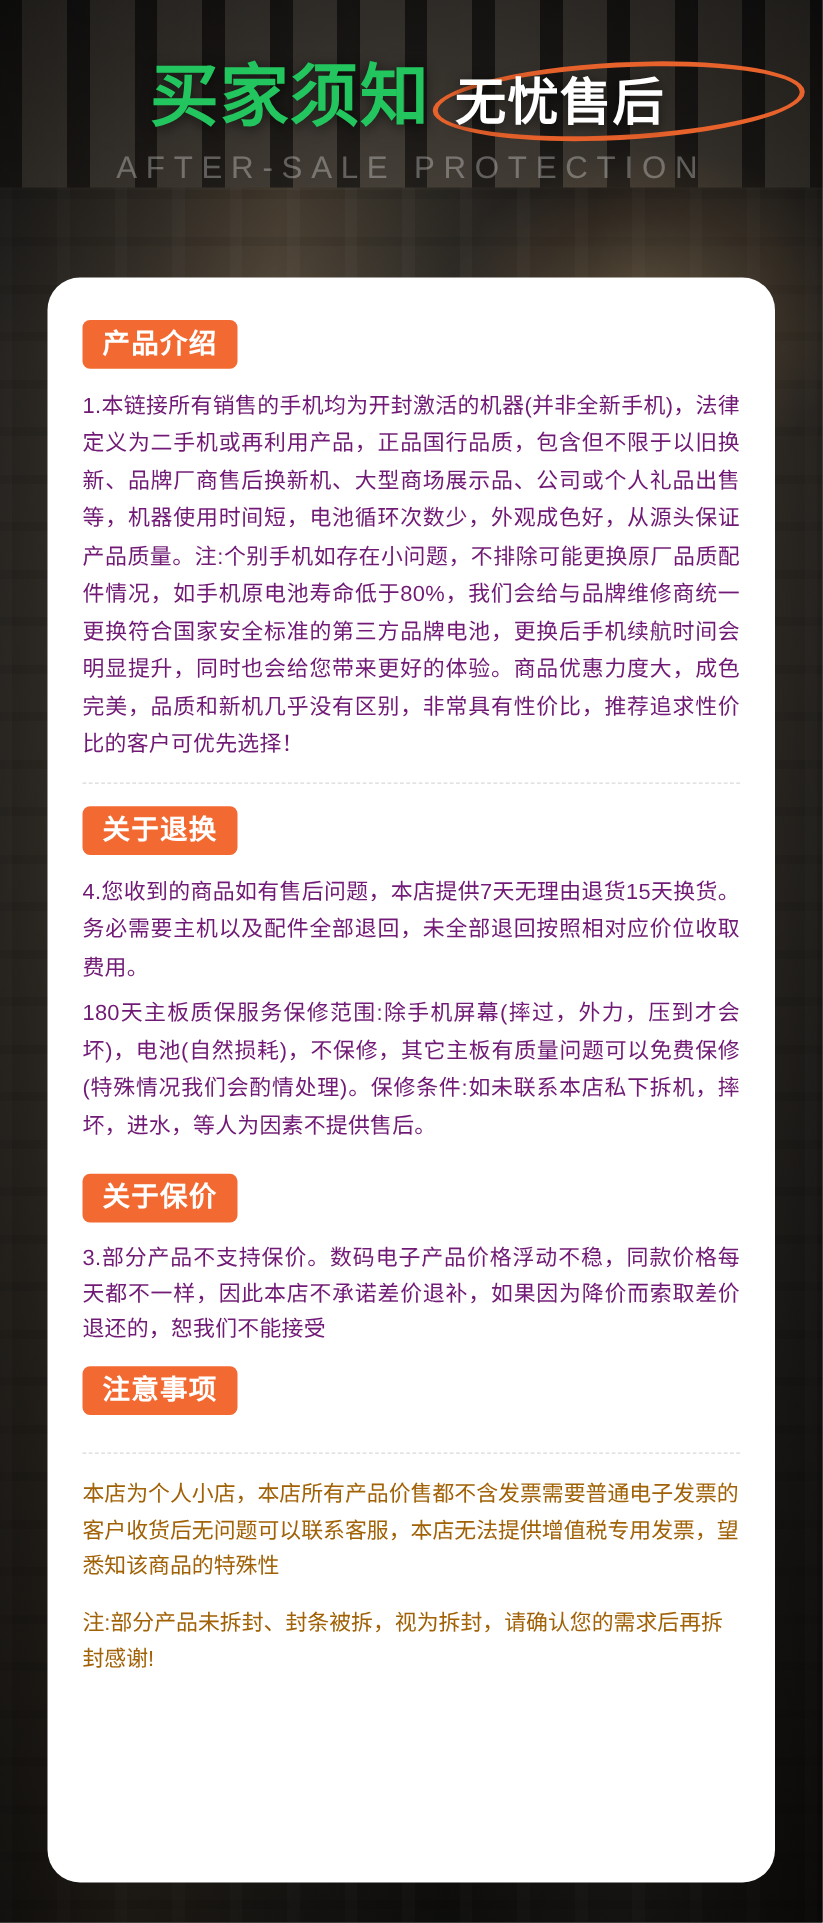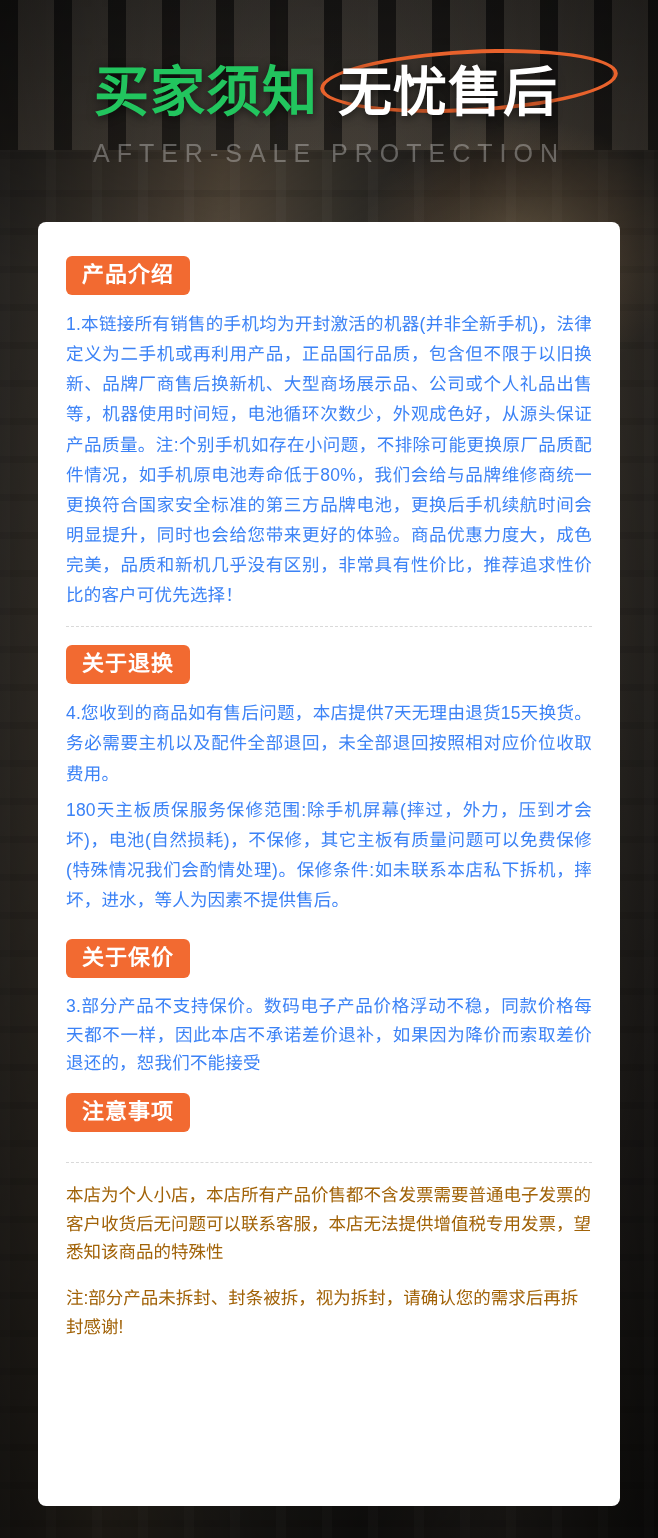--- a/index.html
+++ b/index.html
@@ -84,21 +84,21 @@
     text-shadow: 0 2px 10px rgba(0,0,0,0.6);
     line-height: 1.05;
   }
   .title-accent-wrap {
     position: relative;
     display: inline-block;
     padding: 0 6px;
   }
   .title-accent {
     font-family: "DejaVu Sans", "Liberation Sans", sans-serif;
-    font-size: 54px;
+    font-size: 41px;
     font-weight: 700;
     color: #ffffff;
     letter-spacing: 1px;
     text-shadow: 0 2px 10px rgba(0,0,0,0.6);
     position: relative;
     z-index: 2;
   }
   .ellipse {
     position: absolute;
     left: -12px;
@@ -122,21 +122,21 @@
   }
 
   
   .card {
     position: absolute;
     left: 38px;
     top: 222px;
     width: 582px;
     height: 1284px;
     background: #ffffff;
-    border-radius: 8px;
+    border-radius: 26px;
     box-sizing: border-box;
     padding: 34px 28px 26px 28px;
     z-index: 5;
     overflow: hidden;
   }
 
   .section { margin-bottom: 4px; }
 
   .badge {
     display: inline-block;
@@ -145,21 +145,21 @@
     font-size: 22px;
     font-weight: 700;
     letter-spacing: 1px;
     padding: 7px 16px 8px 16px;
     border-radius: 6px;
     line-height: 1.1;
     margin-bottom: 14px;
   }
 
   .body-text {
-    color: #3b82f6;
+    color: #701a75;
     font-size: 17.5px;
     line-height: 1.72;
     text-align: justify;
     letter-spacing: 0.2px;
     font-weight: 500;
     margin: 0 0 6px 0;
     font-family: "Liberation Sans", "DejaVu Sans", sans-serif;
   }
   .body-text.tight { line-height: 1.62; }
 

